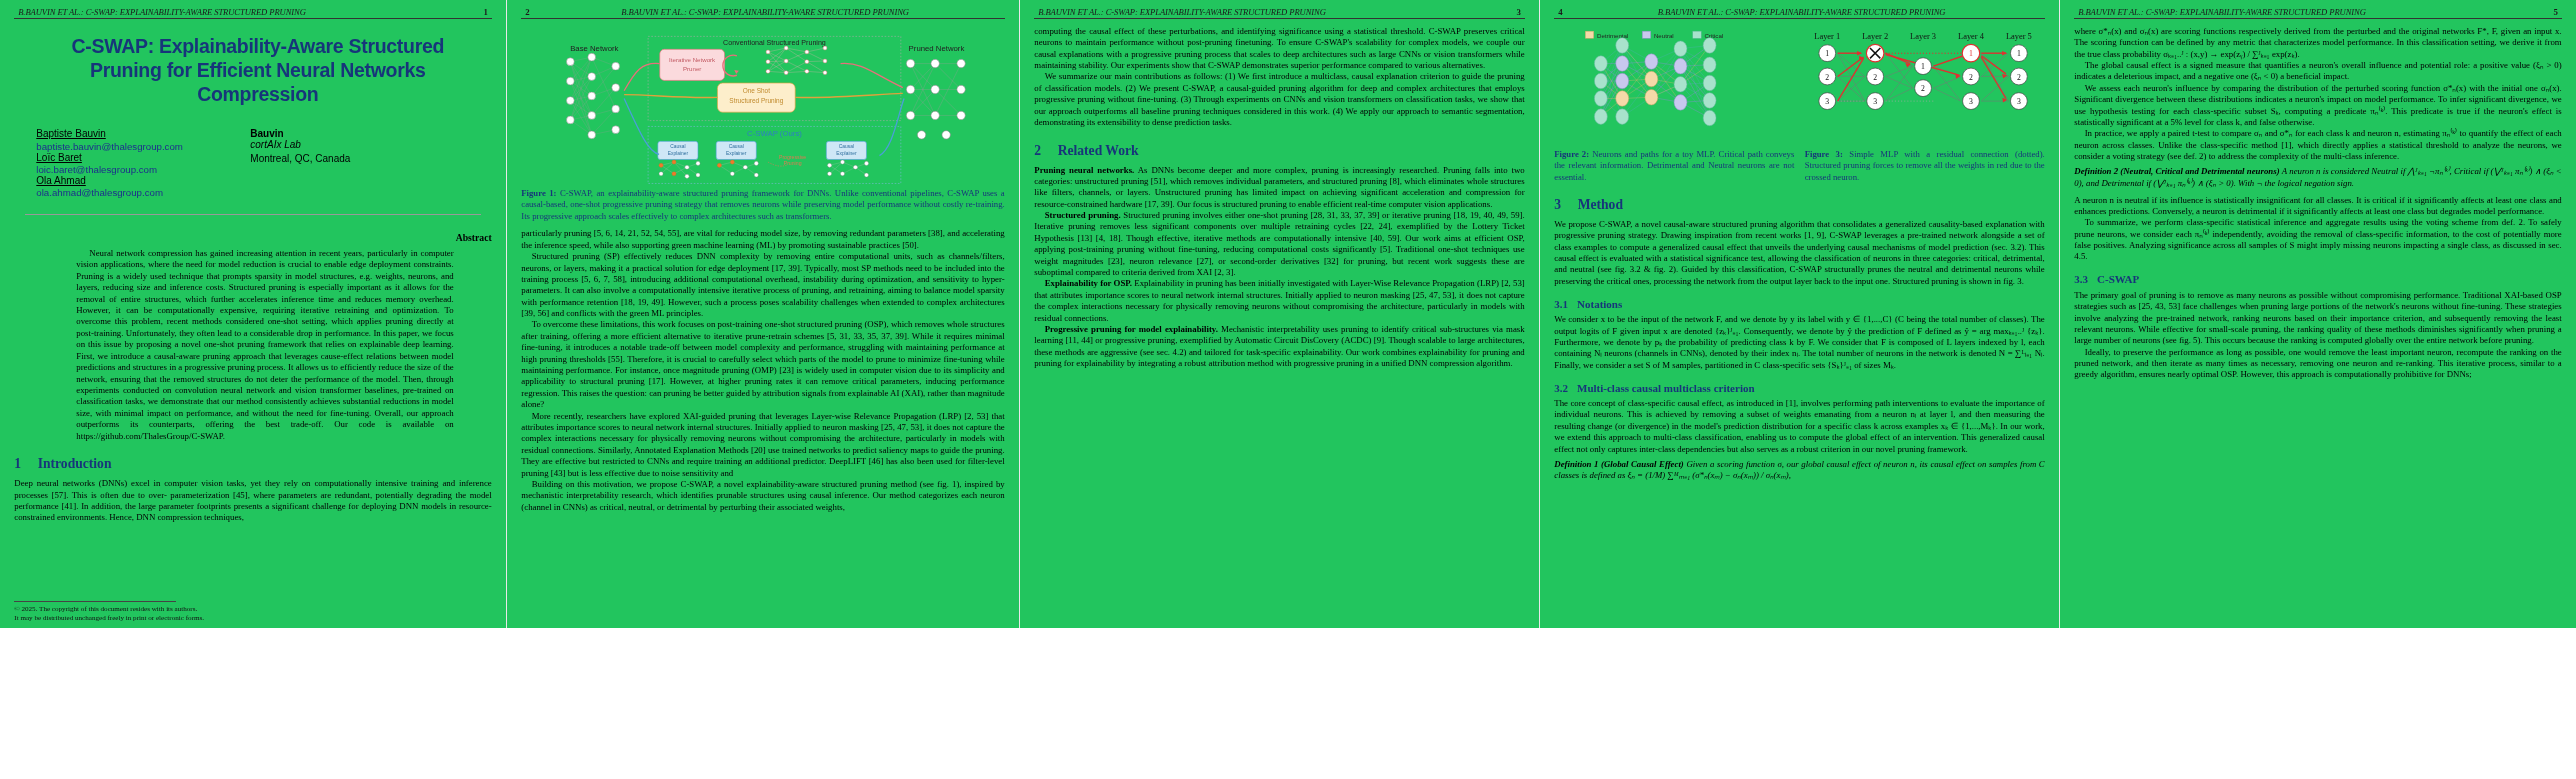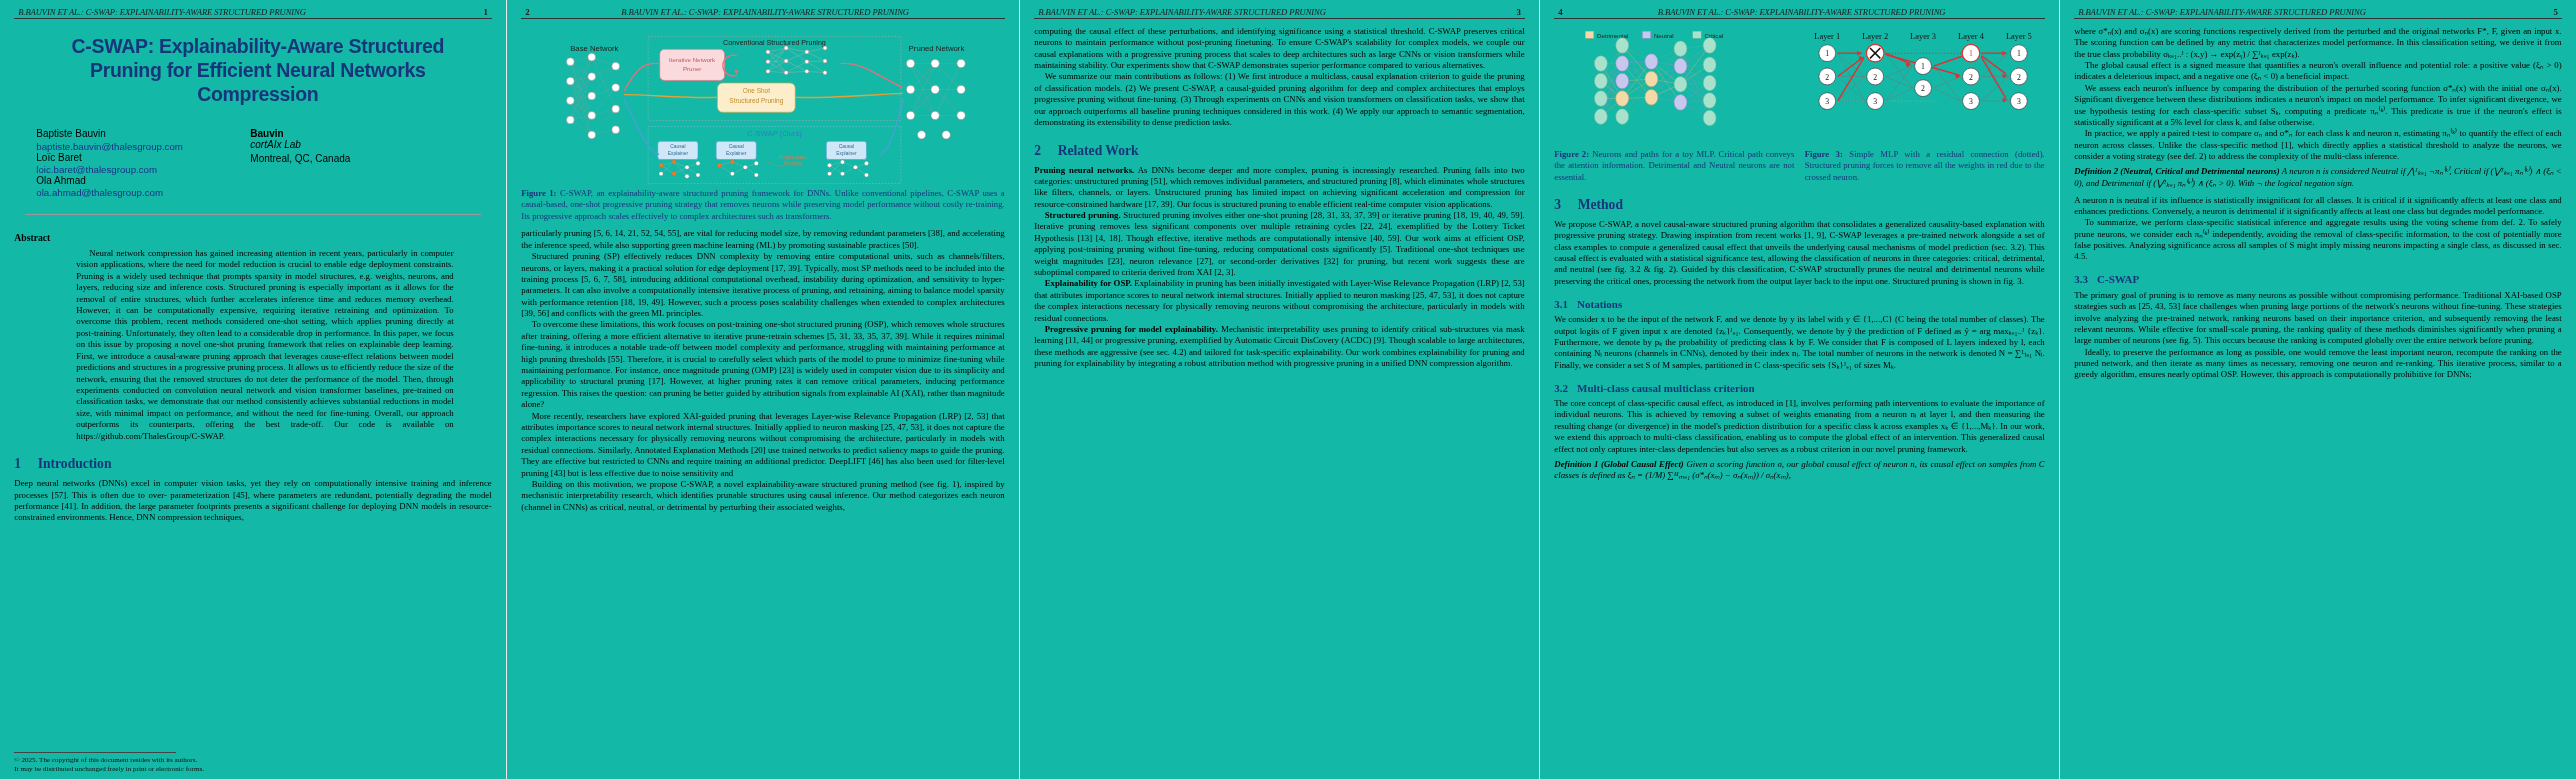--- a/index.html
+++ b/index.html
@@ -6,22 +6,22 @@
   html, body { margin:0; padding:0; }
   body {
     width:2576px; height:780px;
     background:#ffffff;
     font-family:"Liberation Serif", serif;
     overflow:hidden;
   }
   .sheet { display:flex; width:2576px; height:780px; }
   .page {
     position:relative;
-    height:779px;
-    background:#14b8a6;
+    height:628px;
+    background:#22c55e;
     padding:6.5px 14.3px 5.2px 14.3px;
     border-right:0.6px solid #e8e8e8;
     overflow:hidden;
   }
   .p1 { width:507px; }
   .p2 { width:513px; }
   .p3 { width:520px; }
   .p4 { width:520px; }
   .p5 { width:516px; border-right:none; }
 
@@ -45,30 +45,30 @@
     letter-spacing:-0.3px;
     margin:14.3px 0 0 19.5px;
     width:448px;
     text-align:center;
   }
   .authblock {
     display:flex; margin:22px 0 0 22px; font-family:"Liberation Sans", sans-serif;
   }
   .authcol { width:214px; }
   .affcol { width:195px; }
-  .aname { font-size:10px; color:#000; margin-top:6.5px; }
+  .aname { font-size:10px; color:#000; margin-top:6.5px;text-decoration:underline; }
   .aname:first-child { margin-top:0; }
   .amail { font-size:9.7px; color:#1d2f8c; margin-top:1.3px; }
   .aff-org { font-size:10px; font-weight:bold; color:#000; }
   .aff-lab { font-size:10px; font-style:italic; color:#000; margin-top:0; }
   .aff-loc { font-size:10px; color:#000; margin-top:2.6px; }
   .auth-rule { border-top:0.9px solid #999; margin:15.6px 10.4px 0 10.4px; }
 
   .abs-head {
-    text-align:left; font-weight:bold; font-size:9.7px;
+    text-align:right; font-weight:bold; font-size:9.7px;
     margin:17px 0 5.2px 0;
   }
   .abstract {
     font-size:8.8px; line-height:1.30; text-align:justify;
     margin:0 38px 0 62px; text-indent:13px;
     hyphens:auto;
   }
   .sec {
     color:#17357a; font-weight:bold;
     font-family:"Liberation Serif", serif;
@@ -456,21 +456,21 @@
                   <ellipse cx="240" cy="60" rx="10" ry="12"></ellipse>
                 <ellipse cx="240" cy="88" rx="10" ry="12"></ellipse>
                   <ellipse cx="240" cy="115" rx="10" ry="12"></ellipse>
                 <ellipse cx="240" cy="142" rx="10" ry="12"></ellipse>
               </g>
             </g>
           </svg>
         </div>
         <div class="figcap">
           <span class="bf">Figure 2:</span>
-          <span>Neurons and paths for a toy MLP. Critical path conveys the attention information. Detrimental and Neutral neurons are not essential.</span>
+          <span>Neurons and paths for a toy MLP. Critical path conveys the relevant information. Detrimental and Neutral neurons are not essential.</span>
         </div>
       </div>
 
       <div>
         <div class="f3">
           <svg viewBox="0 0 370 190" width="100%" height="123">
             <g font-family="Liberation Serif, serif" font-size="13" fill="#111" text-anchor="middle">
               <text x="34" y="20">Layer 1</text>
               <text x="108" y="20">Layer 2</text>
               <text x="182" y="20">Layer 3</text>

